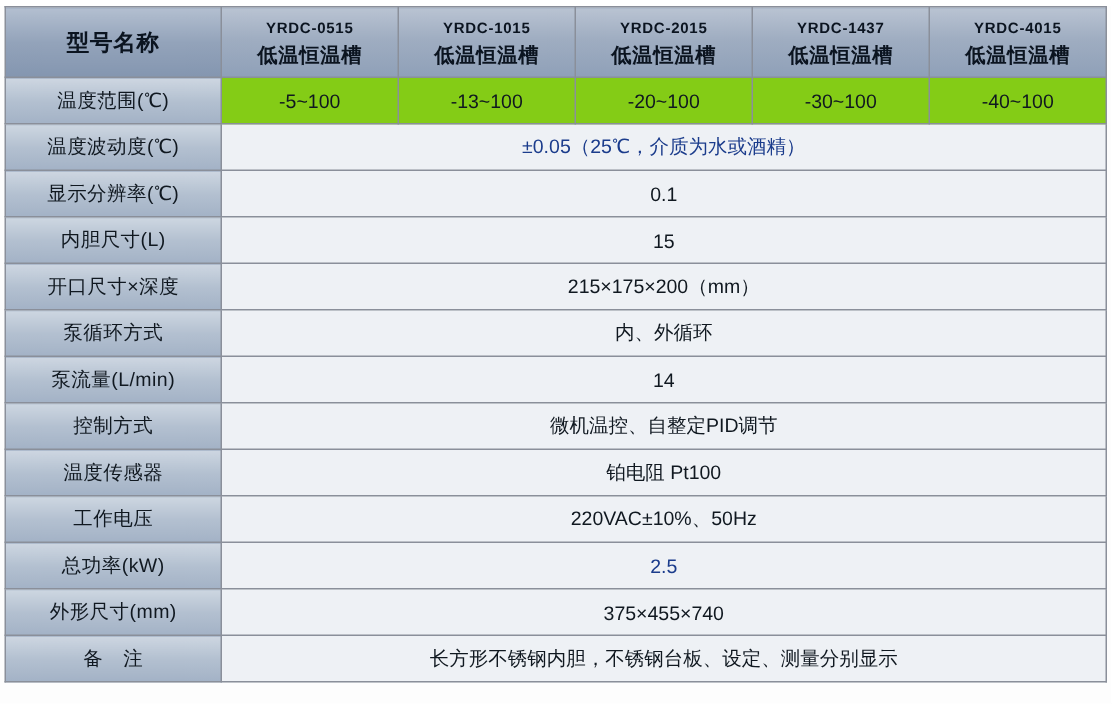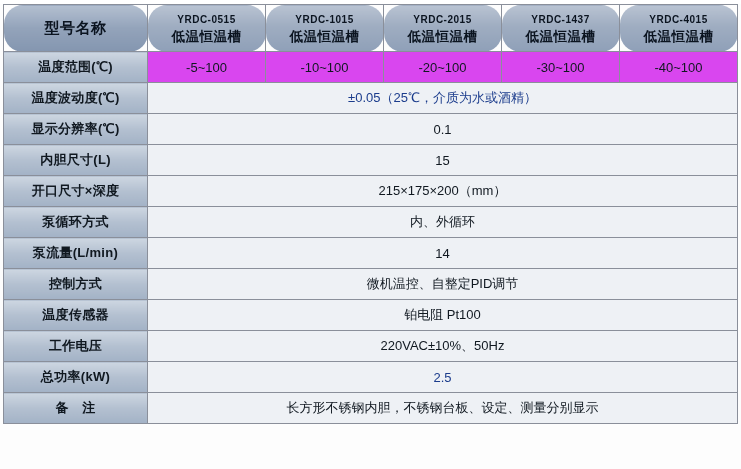--- a/index.html
+++ b/index.html
@@ -34,37 +34,36 @@
     padding: 0;
   }
   
   tr.head td {
     height: 46px;
     background: linear-gradient(180deg, #b9c3d2 0%, #9fadc1 45%, #8fa0b8 100%);
     font-weight: bold;
     font-size: 14px;
     letter-spacing: 0.5px;
     color: #0b1420;
-    border-radius: 19px;
   }
   tr.head td.modelname {
     background: linear-gradient(180deg, #b3bfd0 0%, #93a3ba 50%, #8496b0 100%);
     font-size: 15px;
   }
   td.label {
     background: linear-gradient(180deg, #cdd6e1 0%, #b3c0d0 50%, #a3b2c6 100%);
-    font-weight: bold;
+    font-weight: normal;
     font-size: 13.5px;
     height: 30px;
     width: 143px;
     letter-spacing: 0.3px;
     color: #0e1722;
   }
   td.val {
-    background: #d946ef;
+    background: #84cc16;
     height: 30px;
     font-size: 13px;
     color: #11181f;
   }
   td.val.span {
     background: #eef1f5;
   }
   td.val.blue {
     color: #1b3c8c;
     margin-top: 44px;
@@ -98,21 +97,21 @@
         </td>
         <td>
           <span class="hdr-line1">YRDC-4015</span>
           <span class="hdr-line2">低温恒温槽</span>
         </td>
       </tr>
 
       <tr>
         <td class="label">温度范围(℃)</td>
         <td class="val">-5~100</td>
-        <td class="val">-10~100</td>
+        <td class="val">-13~100</td>
         <td class="val">-20~100</td>
         <td class="val">-30~100</td>
         <td class="val">-40~100</td>
       </tr>
 
       <tr>
         <td class="label">温度波动度(℃)</td>
         <td class="val span blue" colspan="5">±0.05（25℃，介质为水或酒精）</td>
       </tr>
 
@@ -155,20 +154,24 @@
       <tr>
         <td class="label">工作电压</td>
         <td class="val span" colspan="5">220VAC±10%、50Hz</td>
       </tr>
 
       <tr>
         <td class="label">总功率(kW)</td>
         <td class="val span blue" colspan="5">2.5</td>
       </tr>
 
+      <tr>
+        <td class="label">外形尺寸(mm)</td>
+        <td class="val span" colspan="5">375×455×740</td>
+      </tr>
 
       <tr>
         <td class="label">备　注</td>
         <td class="val span" colspan="5">长方形不锈钢内胆，不锈钢台板、设定、测量分别显示</td>
       </tr>
     </tbody>
   </table>
 </div>
 
 </body></html>

